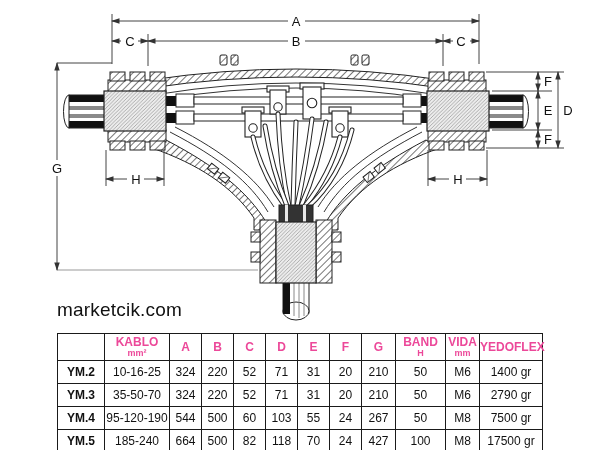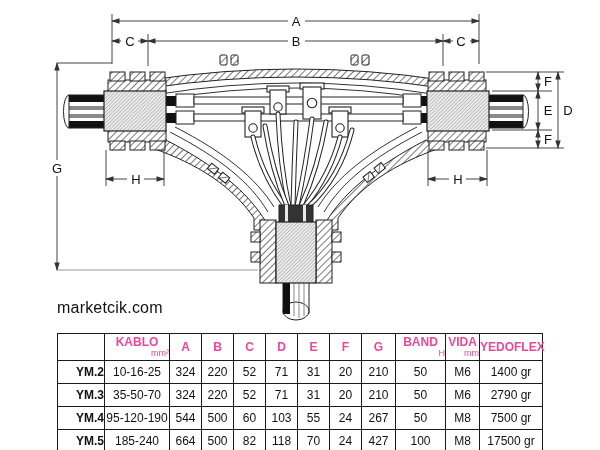--- a/index.html
+++ b/index.html
@@ -1,29 +1,29 @@
 <!DOCTYPE html>
 <html><head>
 <meta charset="utf-8">
 <style>
   html,body{margin:0;padding:0;background:#ffffff;}
   .page{position:relative;width:600px;height:450px;background:#fff;overflow:hidden;
         font-family:"Liberation Sans", sans-serif;}
   .diagram-wrap{position:absolute;left:0;top:0;width:600px;height:332px;}
-  .watermark{position:absolute;left:57px;top:299px;font-size:16px;color:#111;
+  .watermark{position:absolute;left:57px;top:299px;font-size:19px;color:#111;
              letter-spacing:0.2px;font-weight:400;}
   .spec-table{position:absolute;left:57px;top:333px;border-collapse:collapse;
               table-layout:fixed;width:485px;background:#fff;}
   .spec-table,.spec-table th,.spec-table td{border:1.6px solid #1a1a1a;}
   .spec-table th{font-size:12px;font-weight:bold;color:#ec4899;text-align:center;
                  padding:0;height:26px;line-height:1.05;vertical-align:middle;}
-  .spec-table th .sub{display:block;font-size:9px;font-weight:normal;text-align:right;}
+  .spec-table th .sub{display:block;font-size:9px;font-weight:bold;}
   .spec-table td{font-size:12px;color:#111;text-align:center;padding:0;height:22px;
                  vertical-align:middle;white-space:nowrap;}
-  .spec-table td.rowlabel{font-weight:bold;text-align:right;}
+  .spec-table td.rowlabel{font-weight:bold;}
   svg text.dim{font-family:"Liberation Sans",sans-serif;font-size:13px;fill:#111;}
 </style>
 </head>
 <body>
 
 <div class="page">
 
   <div class="diagram-wrap">
   <svg width="600" height="332" viewBox="0 0 600 332">
     <defs>

